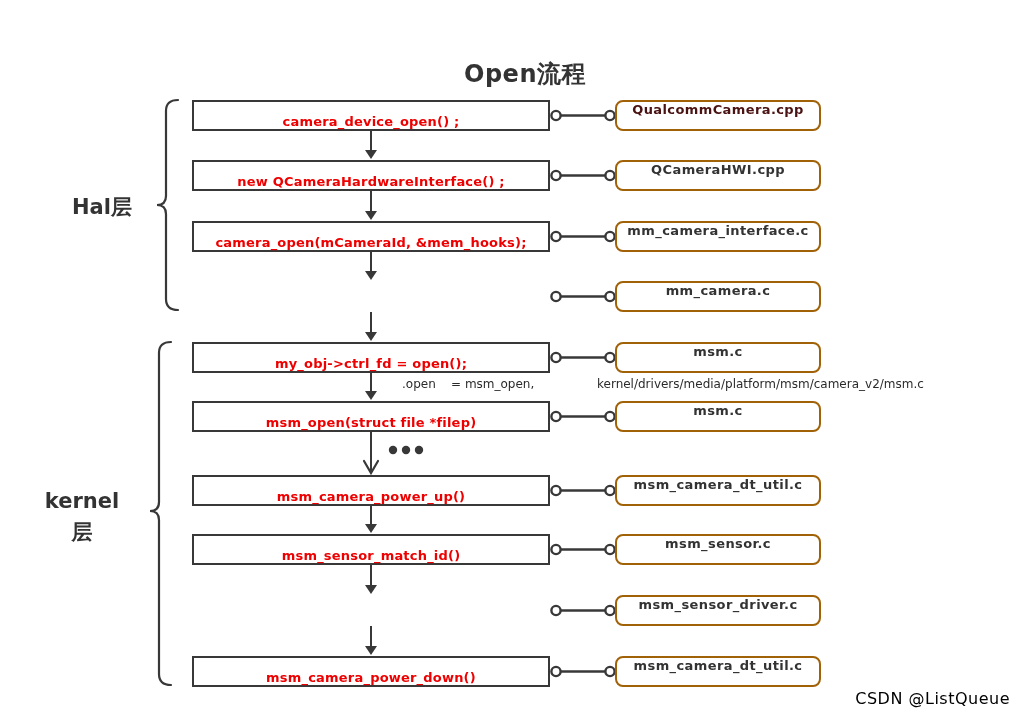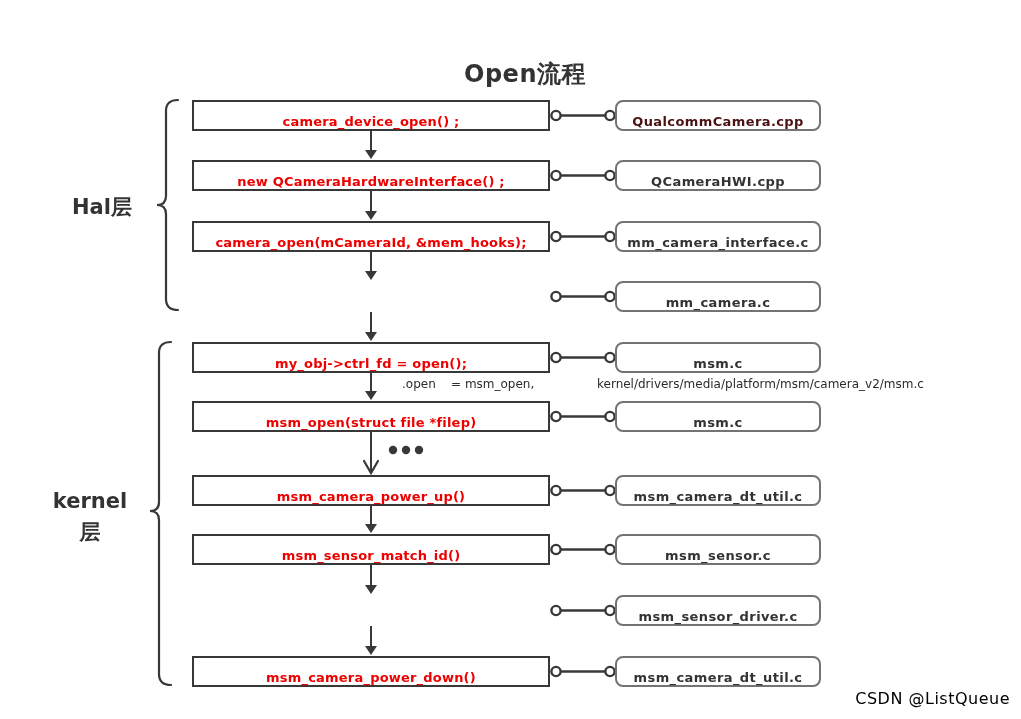--- a/index.html
+++ b/index.html
@@ -14,31 +14,31 @@
     font-size:24px; font-weight:bold; color:#333333; letter-spacing:0.5px;
   }
   .lbox {
     position:absolute; left:192px; width:358px; height:31px; box-sizing:border-box;
     border:2px solid #383838; background:#ffffff;
     display:flex; align-items:flex-end; justify-content:center;
   }
   .lbox span { font-size:13px; font-weight:bold; color:#ee0000; letter-spacing:0.2px; white-space:nowrap; }
   .rbox {
     position:absolute; left:615px; width:206px; height:31px; box-sizing:border-box;
-    border:2px solid #737373; border-radius:8px; background:#ffffff;
-    display:flex; align-items:flex-end; justify-content:center;
+    border:2px solid #a16207; border-radius:8px; background:#ffffff;
+    display:flex; align-items:flex-start; justify-content:center;
   }
   .rbox span { font-size:13px; font-weight:bold; color:#333333; letter-spacing:0.4px; white-space:nowrap; }
   .rbox.maroon span { color:#4a1212; }
   .layer-label {
     position:absolute; text-align:center; font-weight:bold; color:#333333;
     font-size:21px; line-height:31px; white-space:pre-line;
   }
   #hal-label { left:52px; top:192px; width:100px; }
-  #kernel-label { left:40px; top:486px; width:100px; }
+  #kernel-label { left:32px; top:486px; width:100px; }
   .note {
     position:absolute; top:377px; font-size:12px; color:#2b2b2b; white-space:pre;
   }
   #open-note { left:402px; }
   #path-note { left:597px; }
   .watermark {
     position:absolute; right:11px; bottom:11px; font-size:16px; color:#000000; letter-spacing:0.5px;
   }
 </style>
 </head>

